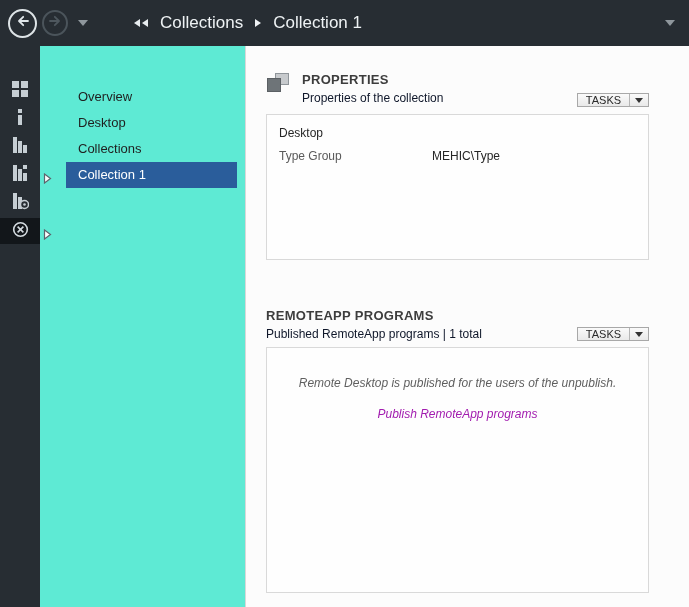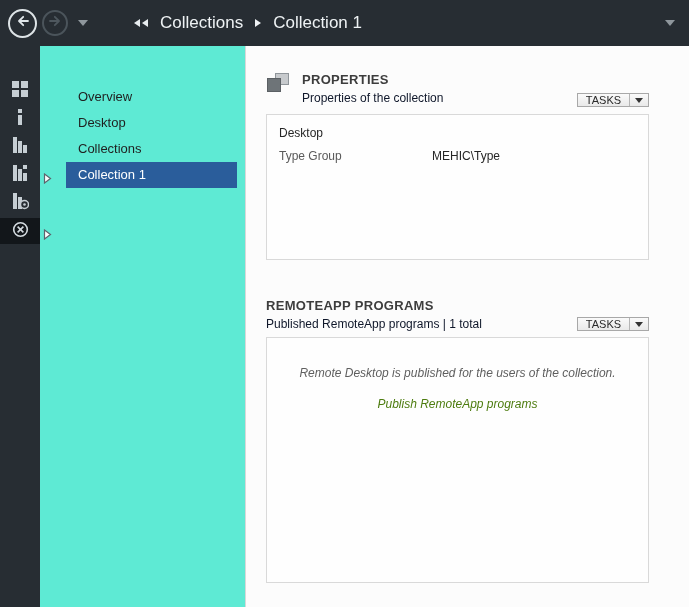--- a/index.html
+++ b/index.html
@@ -118,29 +118,29 @@
   .tasks-inline { position:static; margin-left:auto; }
 
   .panel {
     border:1px solid #d9d9d9; background:#fefefe;
   }
   .panel.props { height:146px; margin-top:9px; padding:11px 0 0 12px; }
   .prop-row { display:flex; font-size:12px; margin-bottom:9px; }
   .prop-label { width:153px; color:#5a5a5a; }
   .prop-value { color:#262626; }
 
-  .remote-sec { margin-top:38px; }
+  .remote-sec { margin-top:48px; }
   .sub-row { display:flex; align-items:center; margin-top:4px; position:relative; }
   .panel.remote { height:246px; margin-top:6px; text-align:center; }
   .msg { font-size:12px; font-style:italic; color:#5f5f5f; }
   .msg.top { padding-top:28px; }
   .msg.bottom { margin-top:13px; }
   .pub-link {
     display:inline-block; margin-top:17px;
-    font-size:12px; font-style:italic; color:#4d7c0f;
+    font-size:12px; font-style:italic; color:#a21caf;
     cursor:pointer;
   }
 </style>
 </head>
 <body>
 
 <div class="app">
 
   <header class="topbar">
     <div class="nav-circle">
@@ -301,21 +301,21 @@
         <div class="sub-row">
           <div class="sec-subtitle" style="margin-top:0;">Published RemoteApp programs | 1 total</div>
           <button class="tasks-btn tasks-inline">
             <span class="lbl">TASKS</span>
             <span class="sep"></span>
             <span class="tri"></span>
           </button>
         </div>
 
         <div class="panel remote">
-          <div class="msg top">Remote Desktop is published for the users of the collection.</div>
+          <div class="msg top">Remote Desktop is published for the users of the unpublish.</div>
           <div>
             <span class="pub-link">Publish RemoteApp programs</span>
           </div>
         </div>
       </section>
 
     </main>
   </div>
 </div>
 

